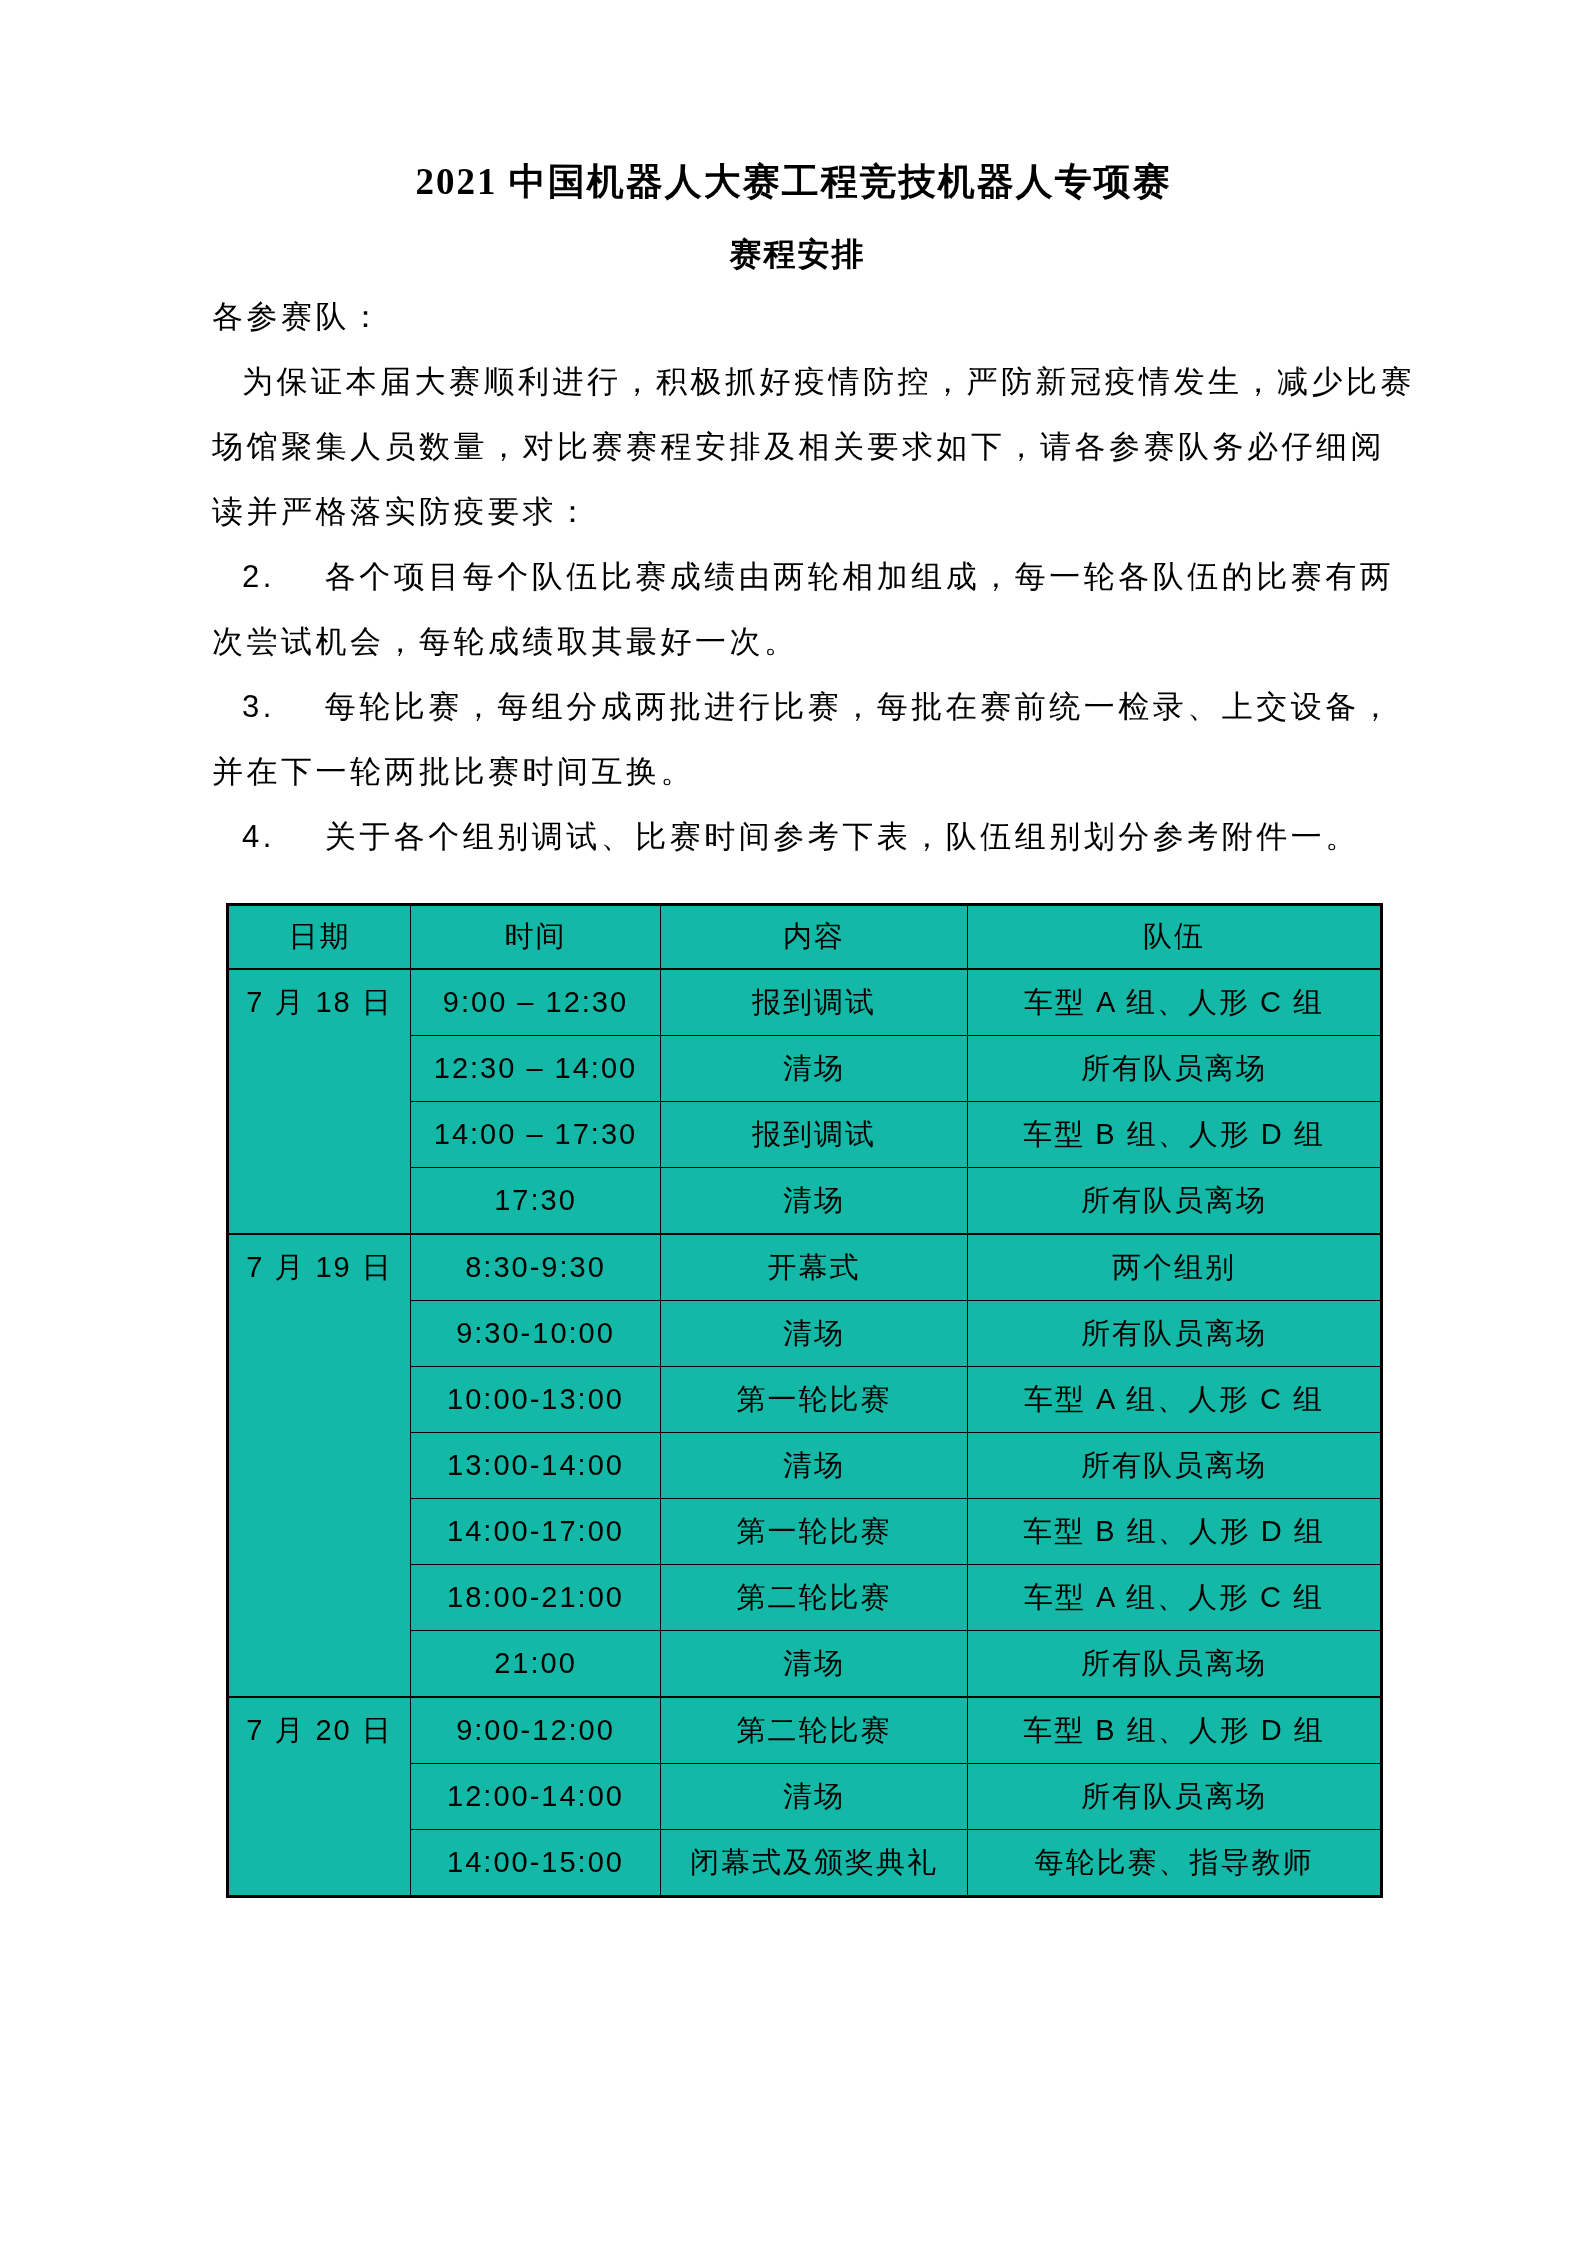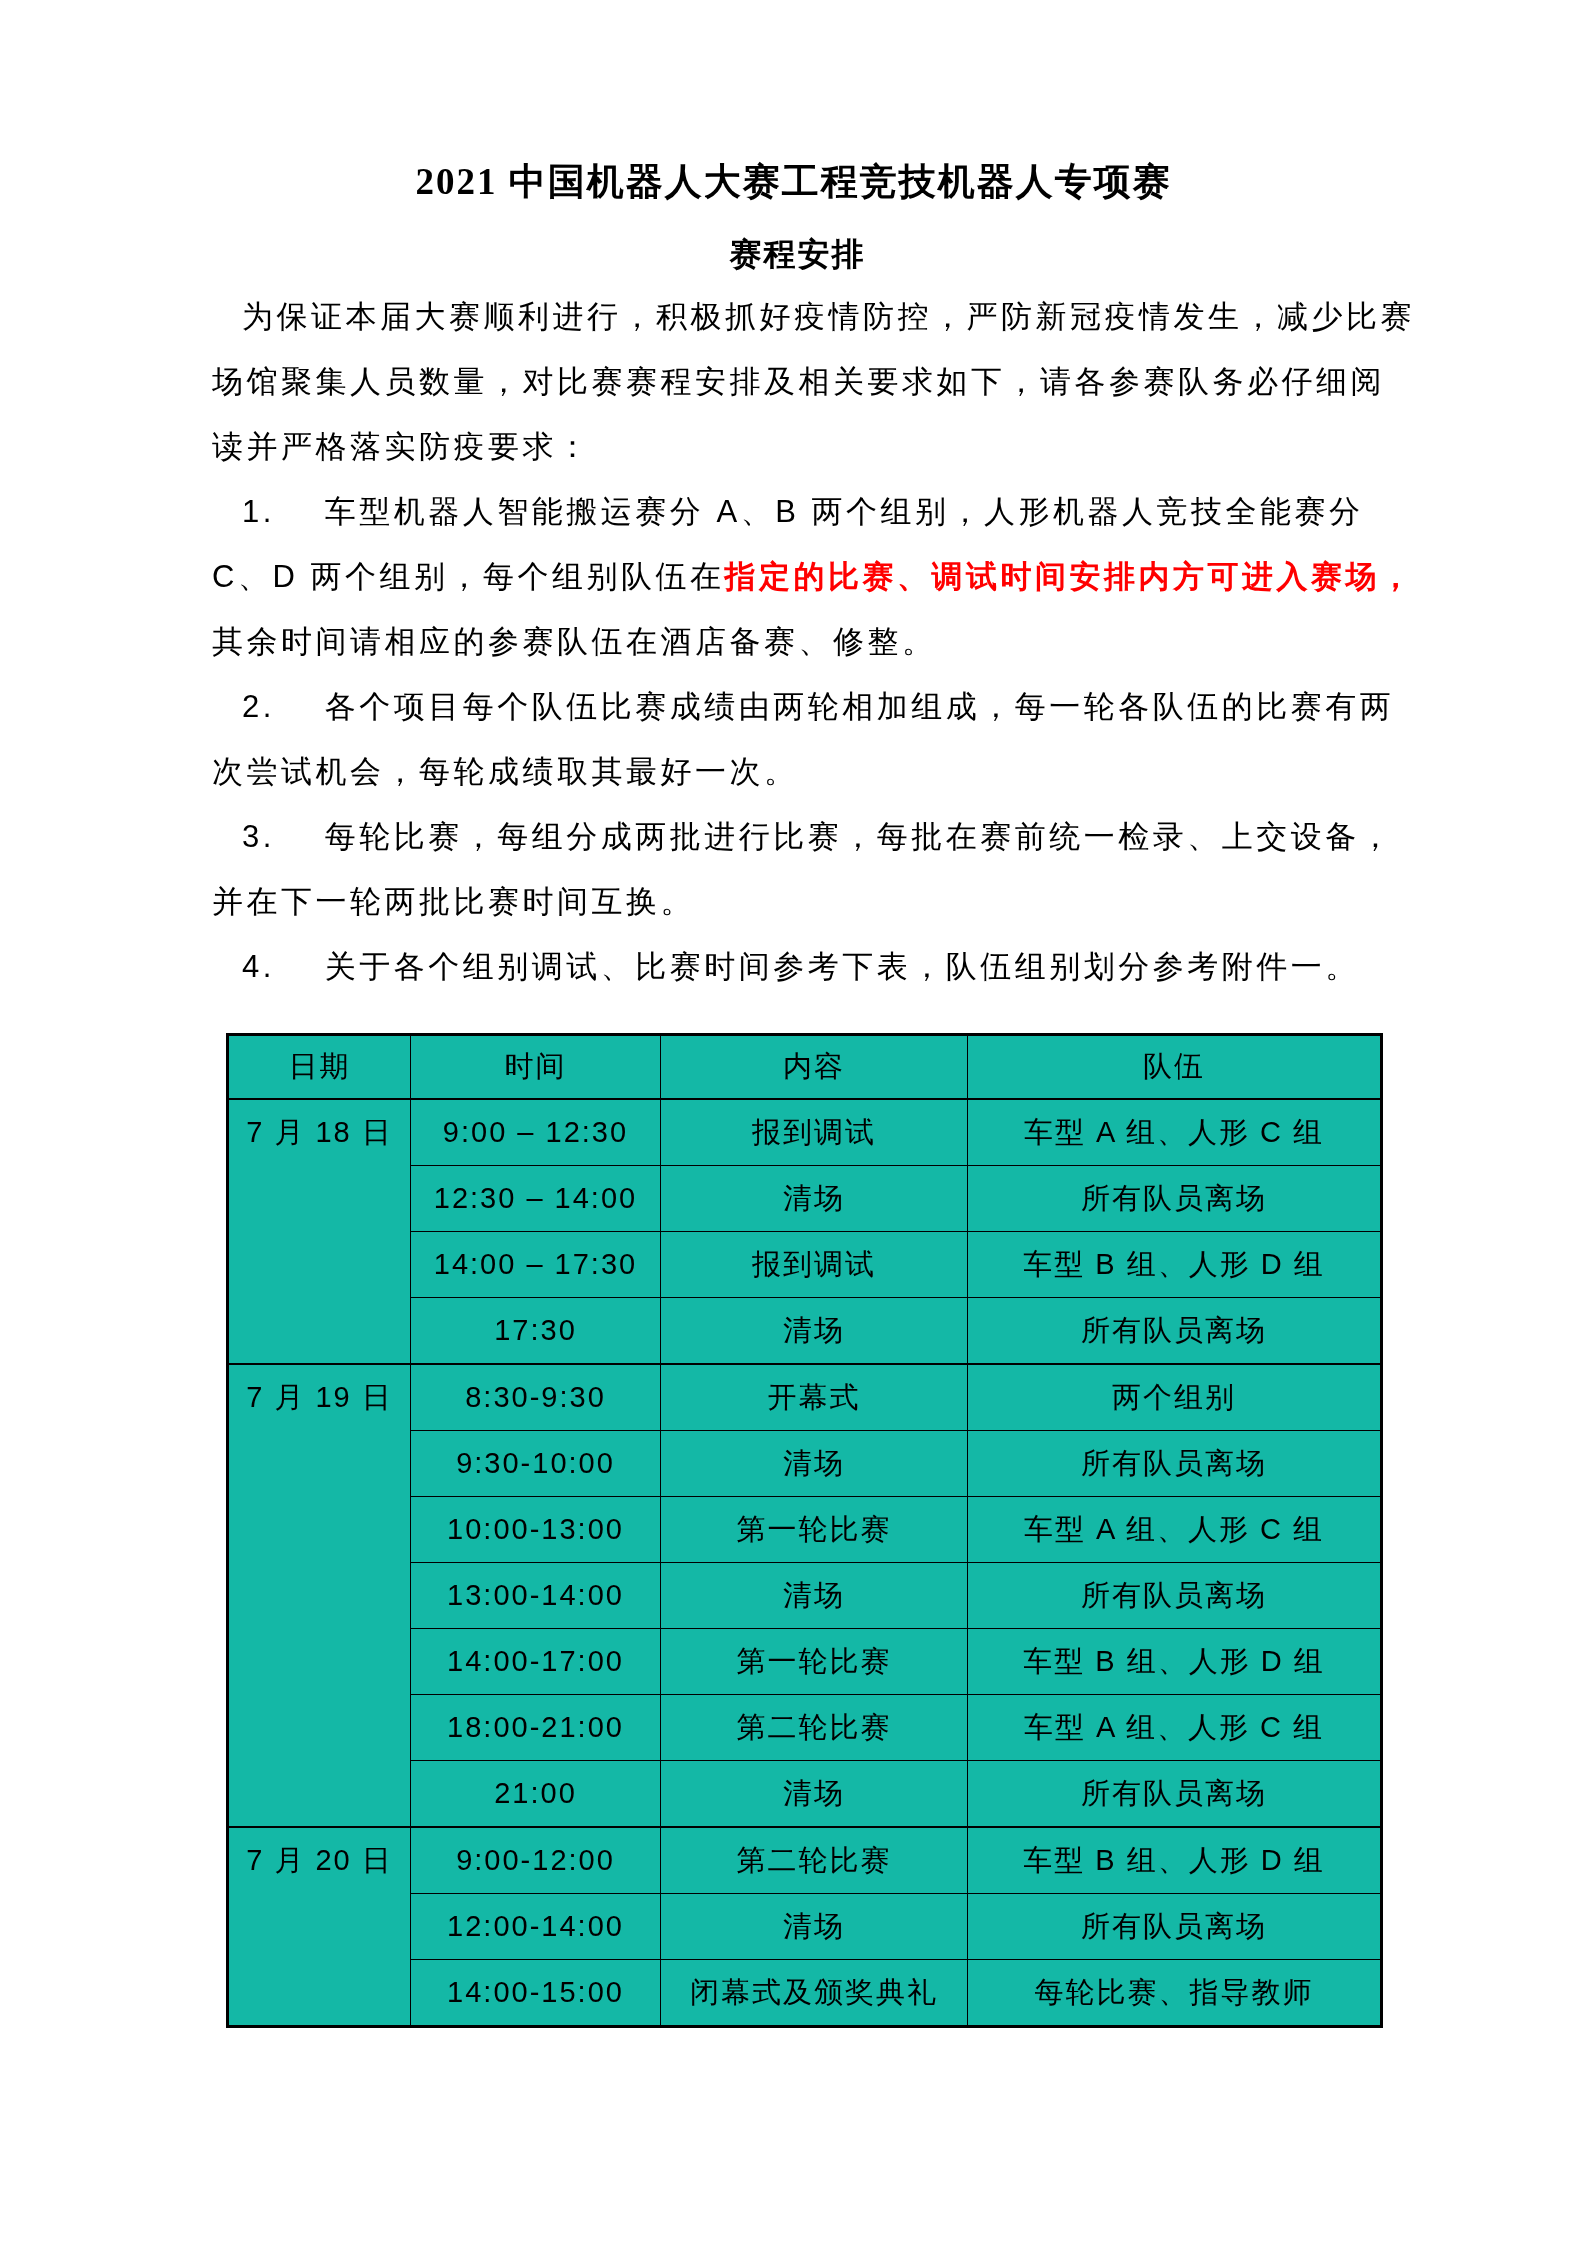--- a/index.html
+++ b/index.html
@@ -81,24 +81,24 @@
 </style>
 </head>
 <body>
 
 <div class="page">
 
   <h1 class="doc-title">2021 中国机器人大赛工程竞技机器人专项赛</h1>
   <h2 class="doc-subtitle">赛程安排</h2>
 
   <div class="body-text">
+    <p>各参赛队：</p>
 
     <p class="indent">为保证本届大赛顺利进行，积极抓好疫情防控，严防新冠疫情发生，减少比赛场馆聚集人员数量，对比赛赛程安排及相关要求如下，请各参赛队务必仔细阅读并严格落实防疫要求：</p>
 
-    <p class="indent"><span>1.</span><span class="num-gap"></span><span>车型机器人智能搬运赛分 A、B 两个组别，人形机器人竞技全能赛分 C、D 两个组别，每个组别队伍在</span><span class="highlight" style="color: rgb(255, 0, 0);">指定的比赛、调试时间安排内方可进入赛场，</span><span>其余时间请相应的参赛队伍在酒店备赛、修整。</span></p>
 
     <p class="indent"><span>2.</span><span class="num-gap"></span><span>各个项目每个队伍比赛成绩由两轮相加组成，每一轮各队伍的比赛有两次尝试机会，每轮成绩取其最好一次。</span></p>
 
     <p class="indent"><span>3.</span><span class="num-gap"></span><span>每轮比赛，每组分成两批进行比赛，每批在赛前统一检录、上交设备，并在下一轮两批比赛时间互换。</span></p>
 
     <p class="indent"><span>4.</span><span class="num-gap"></span><span>关于各个组别调试、比赛时间参考下表，队伍组别划分参考附件一。</span></p>
   </div>
 
   <table class="schedule">
     <colgroup>

